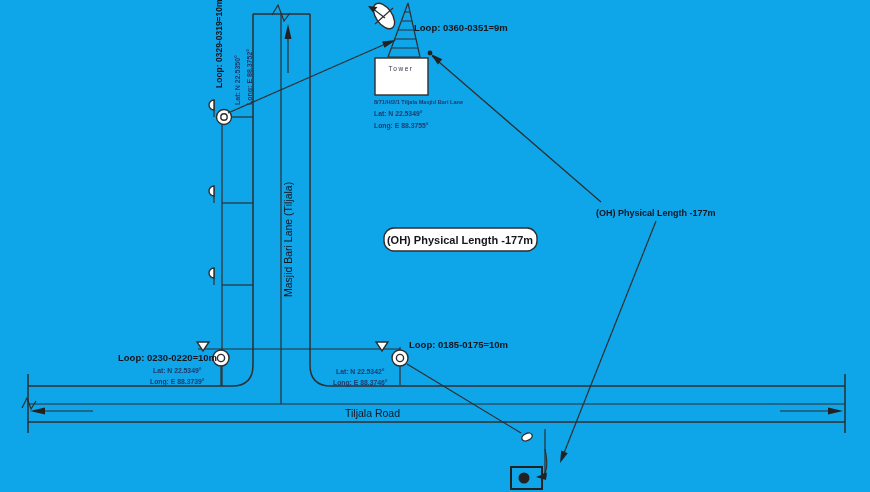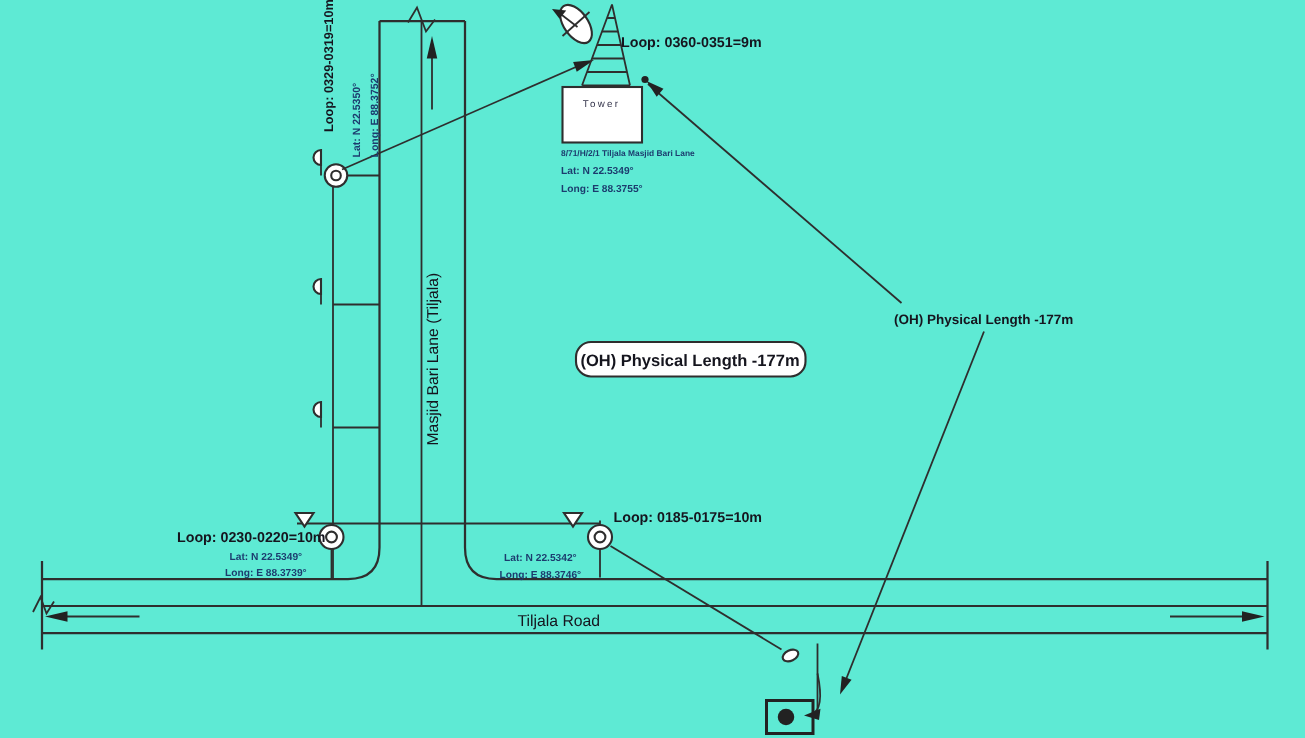--- a/index.html
+++ b/index.html
@@ -1,16 +1,16 @@
 <!DOCTYPE html>
 <html><head>
 <meta charset="utf-8">
 <style>
   html,body{margin:0;padding:0;background:#ffffff;}
-  .stage{position:relative;width:870px;height:492px;background:#5eead4;overflow:hidden;
+  .stage{position:relative;width:870px;height:492px;background:#0ea5e9;overflow:hidden;
          font-family:"Liberation Sans", sans-serif;}
   svg{position:absolute;left:0;top:0;}
   svg text{fill:#1a1a1a;}
   .ln{stroke:#2e2e2e;stroke-width:1.5;fill:none;}
   .ln-thin{stroke:#2e2e2e;stroke-width:1.2;fill:none;}
   .ln-thick{stroke:#222222;stroke-width:2;fill:none;}
   .sym{stroke:#2e2e2e;stroke-width:1.4;fill:#ffffff;}
   .fill{fill:#222222;stroke:none;}
   .t-loop{font-size:9.5px;font-weight:600;fill:#15151e;}
   .t-coord{font-size:6.8px;font-weight:600;fill:#1c3c6e;}

